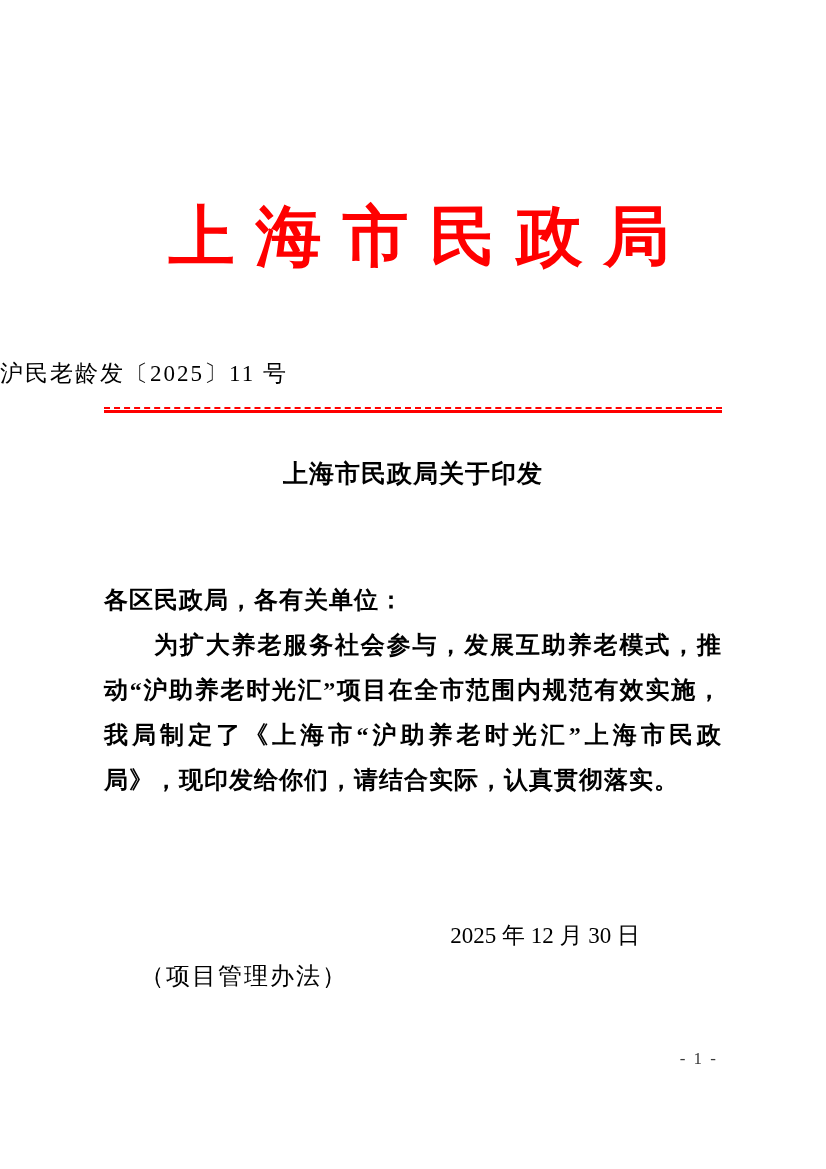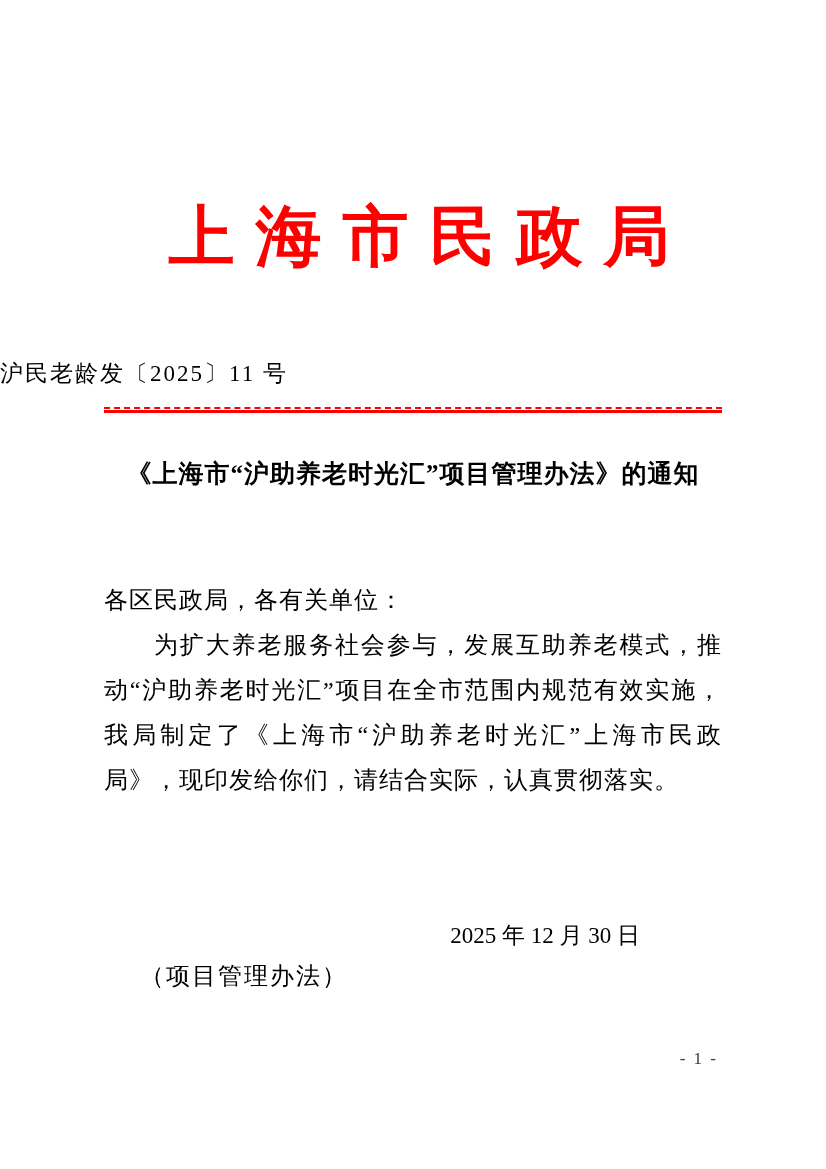--- a/index.html
+++ b/index.html
@@ -84,20 +84,21 @@
     left: 104px;
     width: 618px;
     font-size: 24px;
     line-height: 45px;
     letter-spacing: 1px;
   }
   .content p {
     margin: 0;
     text-align: justify;
     text-align-last: left;
+    font-weight: bold;
   }
   .content .para {
     text-indent: 50px;
   }
 
   
   .date {
     position: absolute;
     top: 918px;
     right: 186px;
@@ -137,21 +138,21 @@
   <h1 class="agency">上海市民政局</h1>
 
   <div class="doc-no">沪民老龄发〔2025〕11 号</div>
 
   <div class="sep">
     <div class="sep-dash"></div>
     <div class="sep-solid"></div>
   </div>
 
   <div class="title">
-    <div>《上海市“沪助养老时光汇”项目管理办法》的通知</div>
+    <div>上海市民政局关于印发</div>
   </div>
 
   <div class="content">
     <p class="salutation">各区民政局，各有关单位：</p>
     <p class="para">为扩大养老服务社会参与，发展互助养老模式，推动“沪助养老时光汇”项目在全市范围内规范有效实施，我局制定了《上海市“沪助养老时光汇”上海市民政局》，现印发给你们，请结合实际，认真贯彻落实。</p>
   </div>
 
   <div class="date">2025 年 12 月 30 日</div>
 
   <div class="disclosure">（项目管理办法）</div>

